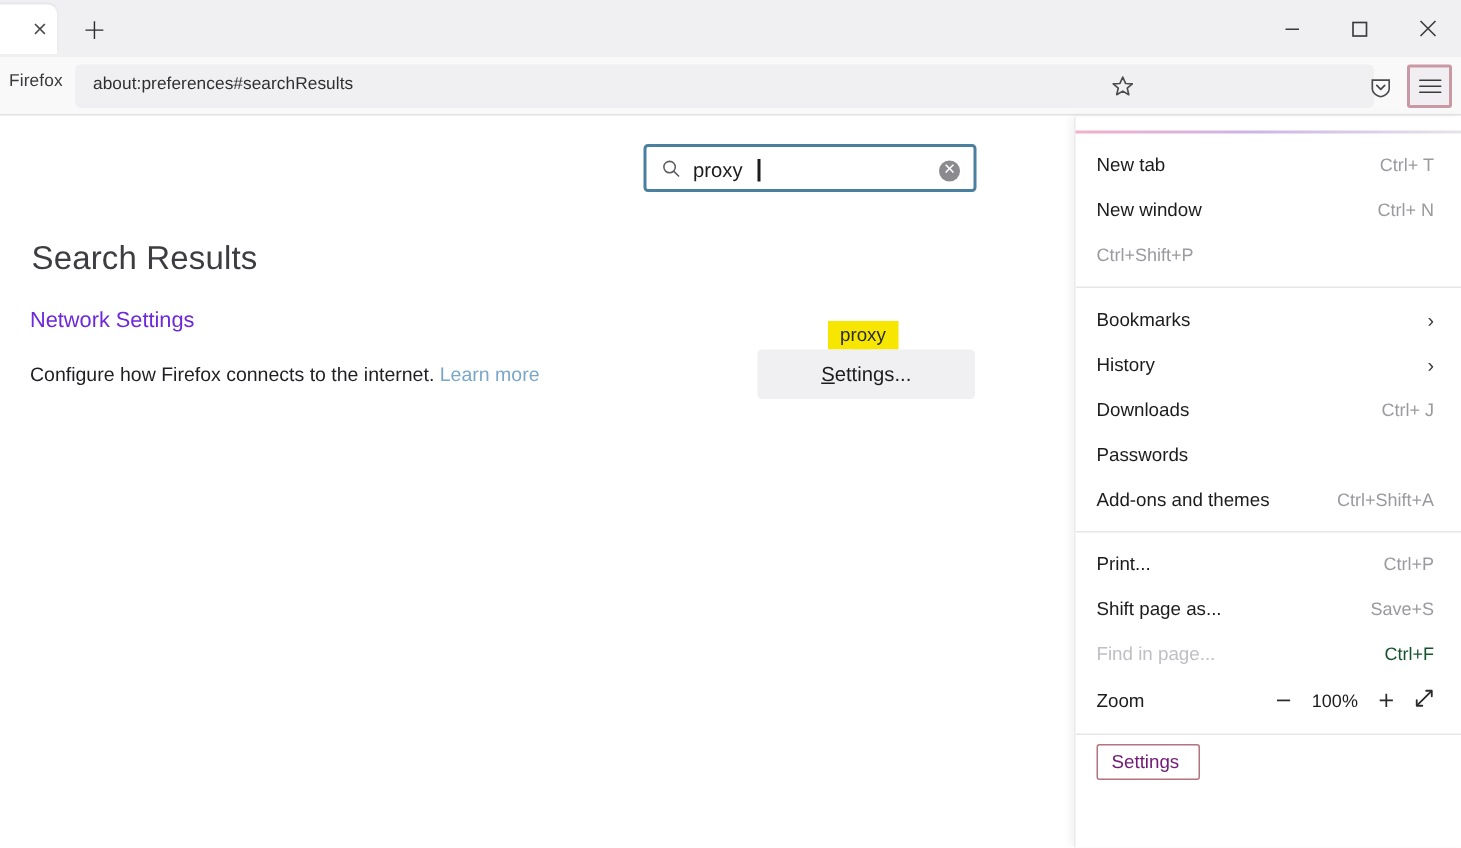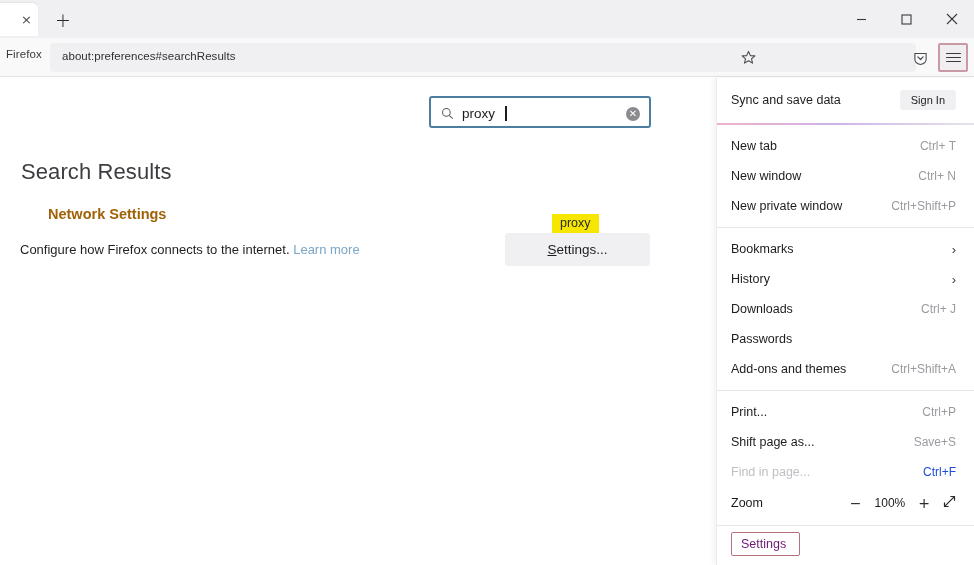--- a/index.html
+++ b/index.html
@@ -135,21 +135,21 @@
     font-family: "DejaVu Sans", sans-serif;
   }
 
   .results-title {
     position: absolute; left: 21px; top: 81px;
     font-size: 22px; font-weight: 400; color: #3d3d41;
     letter-spacing: .1px;
   }
   .section-head {
     position: absolute; left: 20px; top: 128px;
-    font-size: 14.5px; font-weight: 700; color: #a16207; margin-left: 28px;
+    font-size: 14.5px; font-weight: 400; color: #6d28d9;
   }
   .section-desc {
     position: absolute; left: 20px; top: 164px;
     font-size: 13px; color: #1f1f23;
   }
   .learn-more { color: #7aa7c7; }
 
   .settings-btn {
     position: absolute; left: 505px; top: 155px;
     width: 145px; height: 33px;
@@ -190,21 +190,21 @@
     height: 30px;
     display: flex; align-items: center;
     padding: 0 18px 0 14px;
     font-size: 12.5px;
     color: #1c1c1e;
   }
   .row .label { flex: 1; white-space: nowrap; }
   .row .shortcut { color: #9a9aa0; font-size: 12px; white-space: nowrap; }
   .row .chev { color: #3b3b3e; font-size: 13px; line-height: 1; }
   .row.disabled .label { color: #bfbfc4; }
-  .row.disabled .shortcut { color: #1d4ed8; text-align: center; }
+  .row.disabled .shortcut { color: #14532d; text-align: center; }
 
   .sync-row { height: 36px; }
   .signin-btn {
     background: #f0f0f2;
     border: none;
     border-radius: 3px;
     padding: 4px 11px;
     font-family: "Liberation Sans", sans-serif;
     font-size: 11px;
     color: #1c1c1e;
@@ -313,37 +313,32 @@
     <div class="proxy-tail"></div>
 
     <button class="settings-btn">
       <u>S</u>
         <span>ettings...</span>
     </button>
   </div>
 
   <div class="panel">
 
-    <div class="row sync-row">
-      <span class="label">Sync and save data</span>
-      <button class="signin-btn">Sign In</button>
-    </div>
     <div class="sep grad"></div>
 
     <div>
       <div class="row">
         <span class="label">New tab</span>
         <span class="shortcut">Ctrl+ T</span>
       </div>
       <div class="row">
         <span class="label">New window</span>
         <span class="shortcut">Ctrl+ N</span>
       </div>
       <div class="row">
-        <span class="label">New private window</span>
         <span class="shortcut">Ctrl+Shift+P</span>
       </div>
     </div>
     <div class="sep"></div>
 
     <div>
       <div class="row">
         <span class="label">Bookmarks</span>
         <span class="chev">›</span>
       </div>

